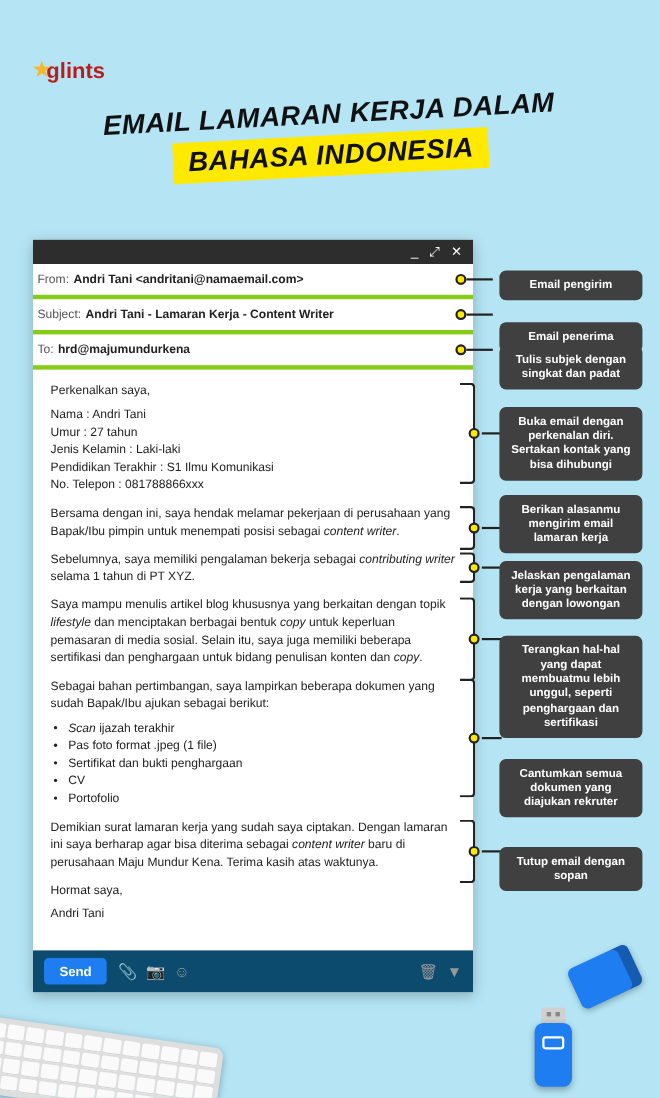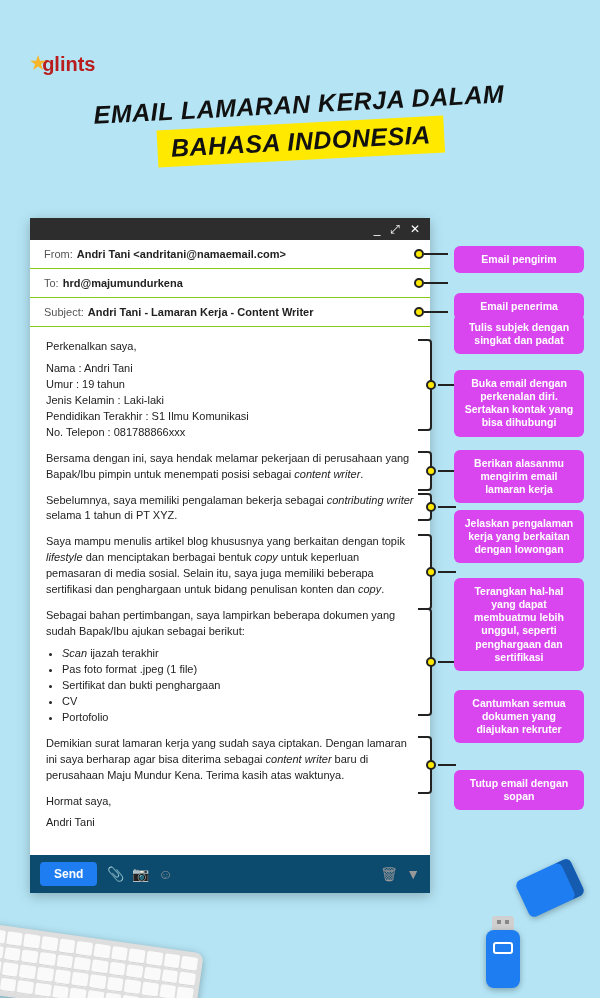--- a/index.html
+++ b/index.html
@@ -68,22 +68,22 @@
     align-items: center;
     gap: 10px;
     padding: 0 10px;
     color: #fff;
     font-size: 12px;
   }
   .win-bar span { display:inline-block; }
   .header-row {
     display: flex;
     align-items: center;
-    padding: 8px 14px;
-    border-bottom: 1px solid #84cc16;
+    padding: 8px 4px;
+    border-bottom: 4px solid #84cc16;
     position: relative;
     text-align: right;
   }
   .header-row .lbl {
     color: #555;
     margin-right: 4px;
   }
   .header-row .val { font-weight: 700; }
   .dot-connector {
     position: absolute;
@@ -98,21 +98,21 @@
     border-radius: 50%;
     background: #ffe900;
     border: 2px solid #222;
   }
   .hline {
     height: 2px;
     background: #222;
   }
   .annotation {
     position: absolute;
-    background: #d946ef;
+    background: #404040;
     color: #fff;
     font-size: 10.5px;
     font-weight: 700;
     text-align: center;
     padding: 7px 8px;
     border-radius: 6px;
     width: 130px;
     line-height: 1.25;
   }
   .body-area {
@@ -257,44 +257,44 @@
   <div class="header-row">
     <span class="lbl">From:</span>
     <span class="val">Andri Tani &lt;andritani@namaemail.com&gt;</span>
     <div class="dot-connector">
       <div class="dot"></div>
       <div class="hline" style="width:24px"></div>
     </div>
   </div>
 
   <div class="header-row">
+    <span class="lbl">Subject:</span>
+    <span class="val">Andri Tani - Lamaran Kerja - Content Writer</span>
+    <div class="dot-connector">
+      <div class="dot"></div>
+      <div class="hline" style="width:24px"></div>
+    </div>
+  </div>
+
+  <div class="header-row">
     <span class="lbl">To:</span>
     <span class="val">hrd@majumundurkena</span>
     <div class="dot-connector">
       <div class="dot"></div>
       <div class="hline" style="width:24px"></div>
     </div>
   </div>
 
-  <div class="header-row">
-    <span class="lbl">Subject:</span>
-    <span class="val">Andri Tani - Lamaran Kerja - Content Writer</span>
-    <div class="dot-connector">
-      <div class="dot"></div>
-      <div class="hline" style="width:24px"></div>
-    </div>
-  </div>
-
   <div class="body-area">
 
     <div class="body-seg" id="seg-intro">
       <p class="nolead">Perkenalkan saya,</p>
       <div id="intro-lines">
           <div>Nama : Andri Tani</div>
-          <div>Umur  : 19 tahun</div>
+          <div>Umur  : 27 tahun</div>
           <div>Jenis Kelamin : Laki-laki</div>
           <div>Pendidikan Terakhir  : S1 Ilmu Komunikasi</div>
           <div>No. Telepon  : 081788866xxx</div>
         </div>
       <div class="bracket" style="top:0; height:92px;">
         <div class="dot"></div>
         <div class="tail" style="width:18px"></div>
       </div>
     </div>
 

